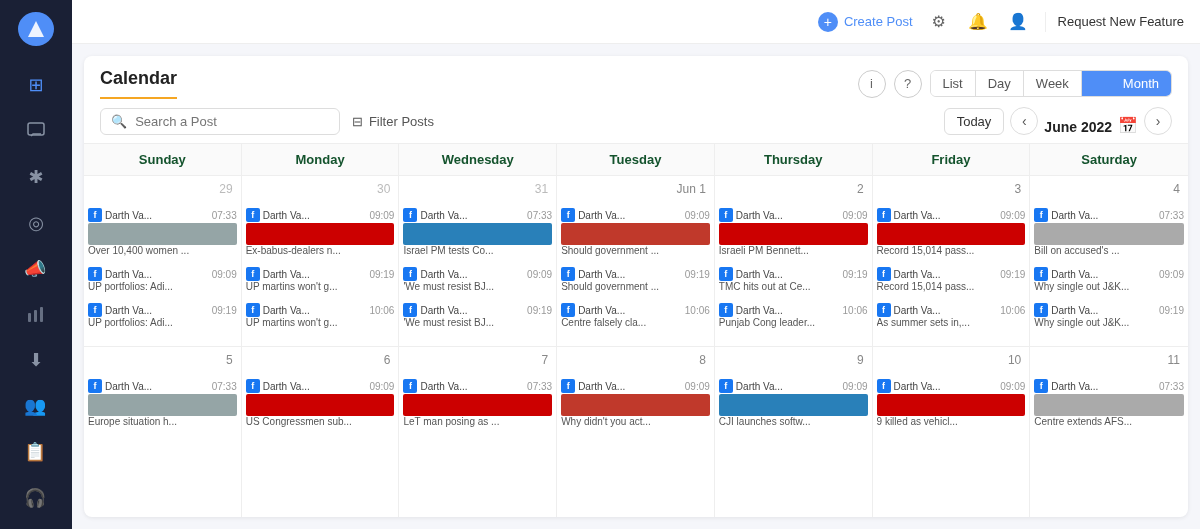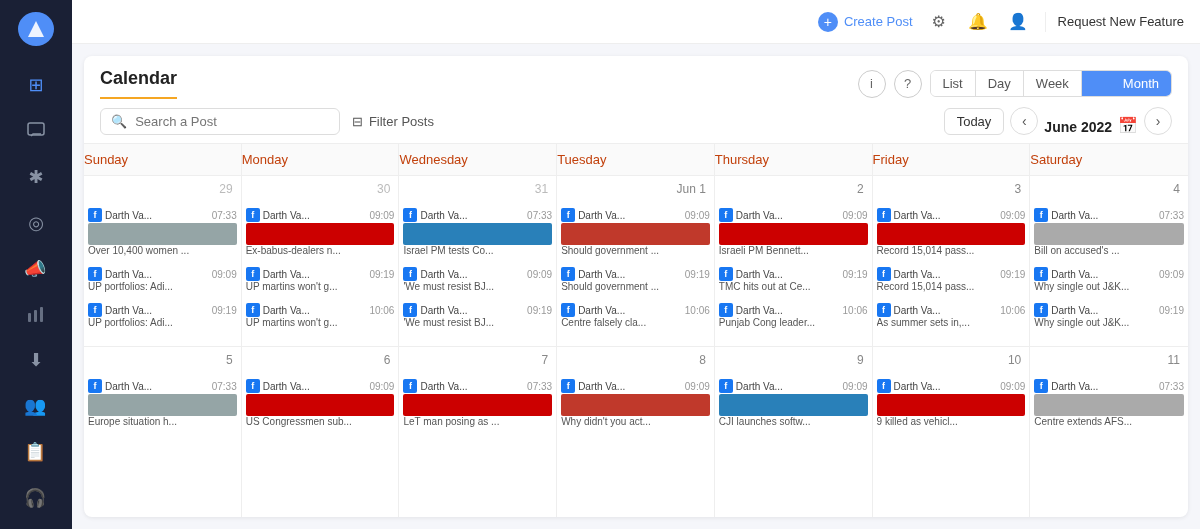--- a/index.html
+++ b/index.html
@@ -161,22 +161,22 @@
       display: flex; flex-direction: column;
     }
     .cal-days-header {
       display: grid;
       grid-template-columns: repeat(7, 1fr);
       border-top: 1px solid #eee;
       background: #fafafa;
       flex-shrink: 0;
     }
     .day-name {
-      padding: 8px 0;
-      font-size: 13px; font-weight: 400; color: #c2410c;
+      text-align: center; padding: 8px 0;
+      font-size: 13px; font-weight: 700; color: #14532d;
       border-right: 1px solid #eee;
     }
     .day-name:last-child { border-right: none; }
 
     .cal-weeks {
       flex: 1; overflow: hidden;
       display: flex; flex-direction: column;
     }
     .cal-week {
       display: grid;

